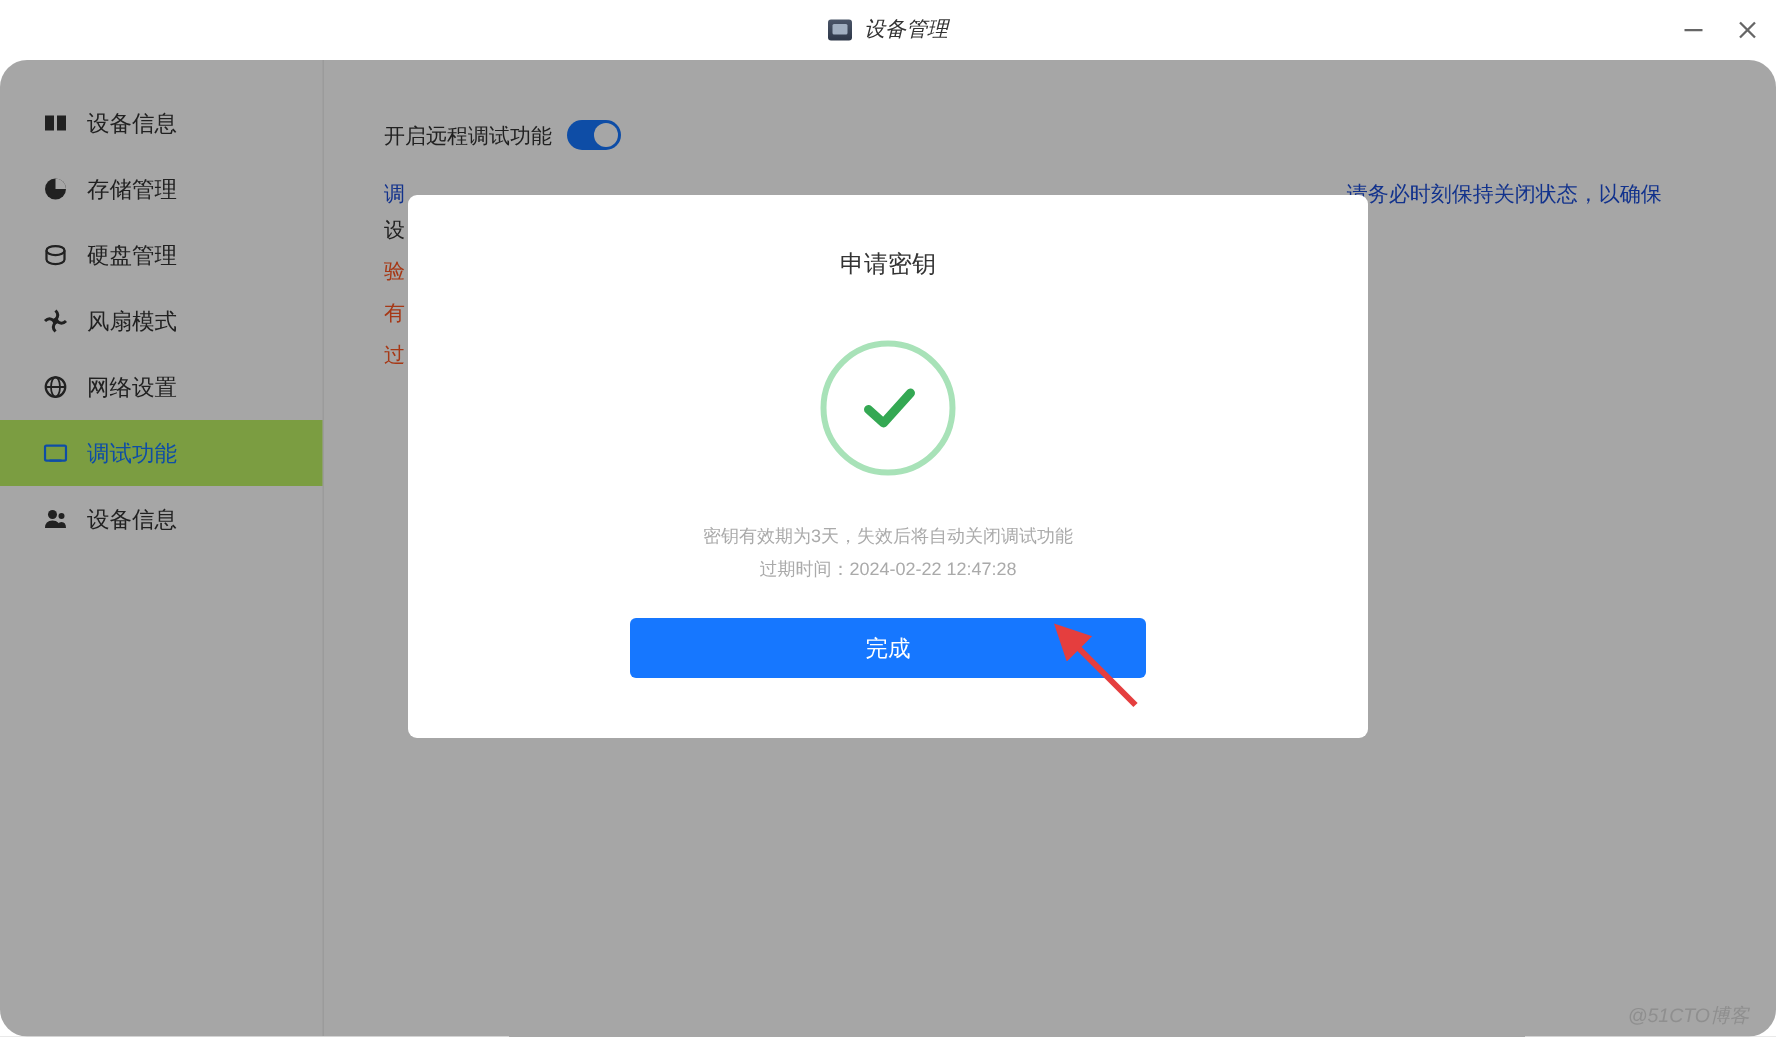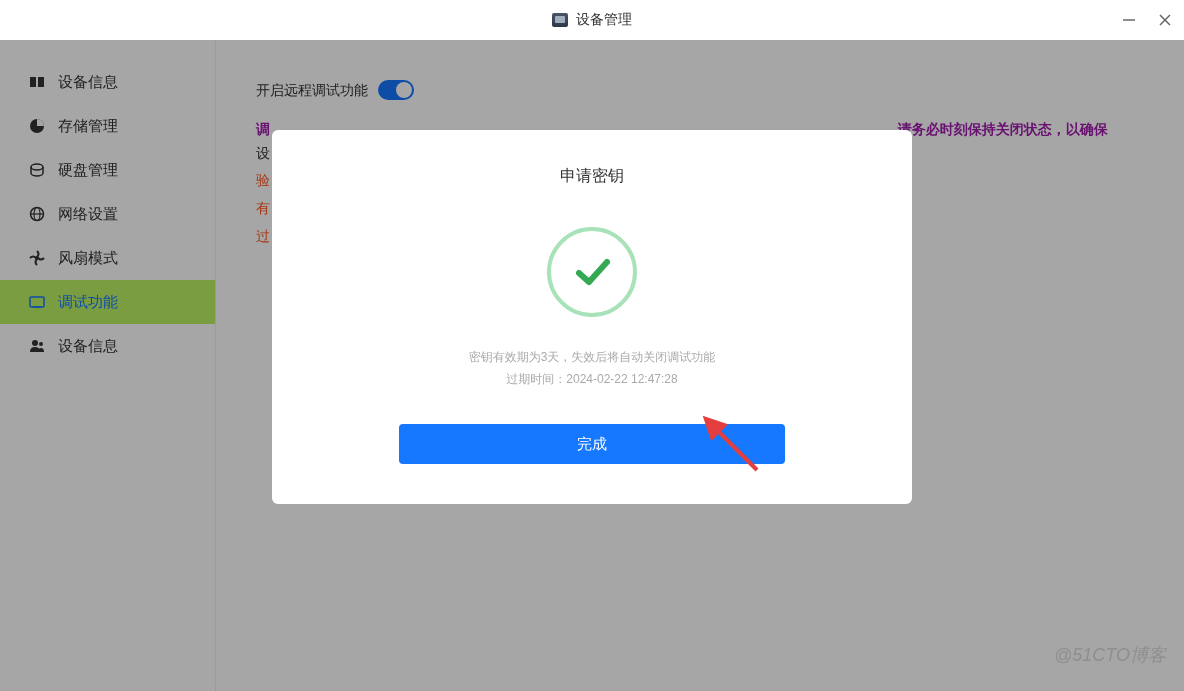--- a/index.html
+++ b/index.html
@@ -1,57 +1,57 @@
 <!DOCTYPE html>
 <html><head>
   <meta charset="utf-8">
   <style>
     * { box-sizing: border-box; margin: 0; padding: 0; }
     html, body { width: 1184px; height: 691px; font-family: "Microsoft YaHei", "PingFang SC", sans-serif; overflow: hidden; background: #fff; }
     
-    .titlebar { height: 40px; display: flex; justify-content: center; position: relative; border-bottom: 1px solid transparent; }
+    .titlebar { height: 40px; display: flex; justify-content: center; position: relative; border-bottom: 1px solid transparent; font-style: italic; }
     .titlebar-title { display: flex; align-items: center; gap: 8px; font-size: 14px; color: #333; }
     .titlebar-icon { width: 16px; height: 14px; background: linear-gradient(180deg,#4a5568 0%,#2d3748 100%); border-radius: 2px; position: relative; }
     .titlebar-icon::after { content: ""; position: absolute; inset: 3px 3px 4px 3px; background: #a0aec0; border-radius: 1px; }
     .win-controls { position: absolute; right: 10px; top: 0; height: 100%; display: flex; align-items: center; gap: 18px; color: #666; }
     .win-btn { width: 18px; height: 18px; display: flex; align-items: center; justify-content: center; cursor: pointer; }
     
     .app-body { display: flex; height: calc(691px - 40px); position: relative; }
     
     .sidebar { width: 216px; border-right: 1px solid #eee; padding-top: 20px; }
     .side-item { height: 44px; display: flex; align-items: center; padding-left: 28px; gap: 12px; font-size: 15px; color: #333; cursor: pointer; }
     .side-item.active { background: #bef264; color: #1677ff; }
     .side-item .ico { width: 18px; height: 18px; display: flex; align-items: center; justify-content: center; }
     
     .content { flex: 1; padding: 40px 40px 0 40px; font-size: 14px; color: #333; }
     .toggle-row { display: flex; align-items: flex-end; gap: 10px; margin-bottom: 18px; }
     .toggle { width: 36px; height: 20px; border-radius: 10px; background: #1677ff; position: relative; }
     .toggle::after { content: ""; position: absolute; width: 16px; height: 16px; background: #fff; border-radius: 50%; top: 2px; right: 2px; }
     .desc-line { color: #333; line-height: 1.7; }
-    .desc-line.cut { color: #a21caf; font-weight: bold; }
+    .desc-line.cut { color: #1d4ed8; }
     .link-line { color: #ff5722; line-height: 2; }
     
-    .overlay { position: absolute; inset: 0; background: rgba(0,0,0,0.35); display: flex; align-items: flex-start; justify-content: center; }
+    .overlay { position: absolute; inset: 0; background: rgba(0,0,0,0.35); display: flex; align-items: flex-start; justify-content: center; border-radius: 18px; }
     .modal { margin-top: 90px; width: 640px; background: #fff; border-radius: 6px; padding: 36px 30px 40px; text-align: center; position: relative; }
     .modal-title { font-size: 16px; color: #333; margin-bottom: 40px; font-weight: 500; }
     
     .success-circle { width: 90px; height: 90px; border: 4px solid #a8e2b8; border-radius: 50%; margin: 40px auto 30px; display: flex; align-items: center; justify-content: center; }
     .success-check { width: 46px; height: 46px; }
     
     .key-label { font-size: 15px; color: #333; font-weight: 600; margin-bottom: 24px; }
     .key-row { display: flex; align-items: center; justify-content: center; gap: 24px; margin-bottom: 12px; }
     .key-value { font-size: 16px; color: #333; letter-spacing: 0.5px; filter: blur(5px); user-select: none;}
     .copy-btn { padding: 4px 10px; border: 3px solid #e53e3e; color: #1677ff; font-size: 14px; cursor: pointer; }
     
-    .expire { font-size: 12px; color: #aaa; line-height: 1.8; margin-bottom: 34px; }
-    .done-btn { width: 386px; height: 40px; background: #1677ff; color: #fff; border: none; border-radius: 4px; font-size: 15px; cursor: pointer; }
+    .expire { font-size: 12px; color: #aaa; line-height: 1.8; margin-bottom: 22px; }
+    .done-btn { width: 344px; height: 40px; background: #1677ff; color: #fff; border: none; border-radius: 4px; font-size: 15px; cursor: pointer; }
     
     .red-arrow { position: absolute; right: 150px; top: 285px; width: 60px; height: 60px; pointer-events: none; }
     
-    .watermark { position: absolute; right: 18px; bottom: 24px; font-size: 18px; font-style: italic; color: rgba(120,120,120,0.5);}
+    .watermark { position: absolute; right: 18px; bottom: 5px; font-size: 13px; font-style: italic; color: rgba(120,120,120,0.5);}
   </style>
 </head>
 <body>
 
 <div class="titlebar">
   <div class="titlebar-title">
     <span class="titlebar-icon"></span>
     <span>设备管理</span>
   </div>
   <div class="win-controls">
@@ -94,35 +94,35 @@
           <svg width="16" height="16" viewBox="0 0 16 16">
             <ellipse cx="8" cy="5" rx="6" ry="3" fill="none" stroke="#333" stroke-width="1.5"></ellipse>
             <path d="M2 5 V11 A6 3 0 0 0 14 11 V5" fill="none" stroke="#333" stroke-width="1.5"></path>
           </svg>
         </span>
       <span>硬盘管理</span>
     </div>
     <div class="side-item">
       <span class="ico">
           <svg width="16" height="16" viewBox="0 0 16 16">
+            <circle cx="8" cy="8" r="2" fill="#333"></circle>
+            <path d="M8 1 Q11 4 8 7 M8 15 Q5 12 8 9 M1 8 Q4 5 7 8 M15 8 Q12 11 9 8" stroke="#333" stroke-width="2" fill="none"></path>
+          </svg>
+        </span>
+      <span>风扇模式</span>
+    </div>
+    <div class="side-item">
+      <span class="ico">
+          <svg width="16" height="16" viewBox="0 0 16 16">
             <circle cx="8" cy="8" r="6.5" fill="none" stroke="#333" stroke-width="1.5"></circle>
             <ellipse cx="8" cy="8" rx="3" ry="6.5" fill="none" stroke="#333" stroke-width="1.2"></ellipse>
             <line x1="1.5" y1="8" x2="14.5" y2="8" stroke="#333" stroke-width="1.2"></line>
           </svg>
         </span>
       <span>网络设置</span>
-    </div>
-    <div class="side-item">
-      <span class="ico">
-          <svg width="16" height="16" viewBox="0 0 16 16">
-            <circle cx="8" cy="8" r="2" fill="#333"></circle>
-            <path d="M8 1 Q11 4 8 7 M8 15 Q5 12 8 9 M1 8 Q4 5 7 8 M15 8 Q12 11 9 8" stroke="#333" stroke-width="2" fill="none"></path>
-          </svg>
-        </span>
-      <span>风扇模式</span>
     </div>
     <div class="side-item active">
       <span class="ico">
           <svg width="16" height="16" viewBox="0 0 16 16">
             <rect x="1" y="3" width="14" height="10" rx="1" fill="none" stroke="#1677ff" stroke-width="1.5"></rect>
             <line x1="4" y1="13" x2="12" y2="13" stroke="#1677ff" stroke-width="1.5"></line>
           </svg>
         </span>
       <span>调试功能</span>
     </div>

